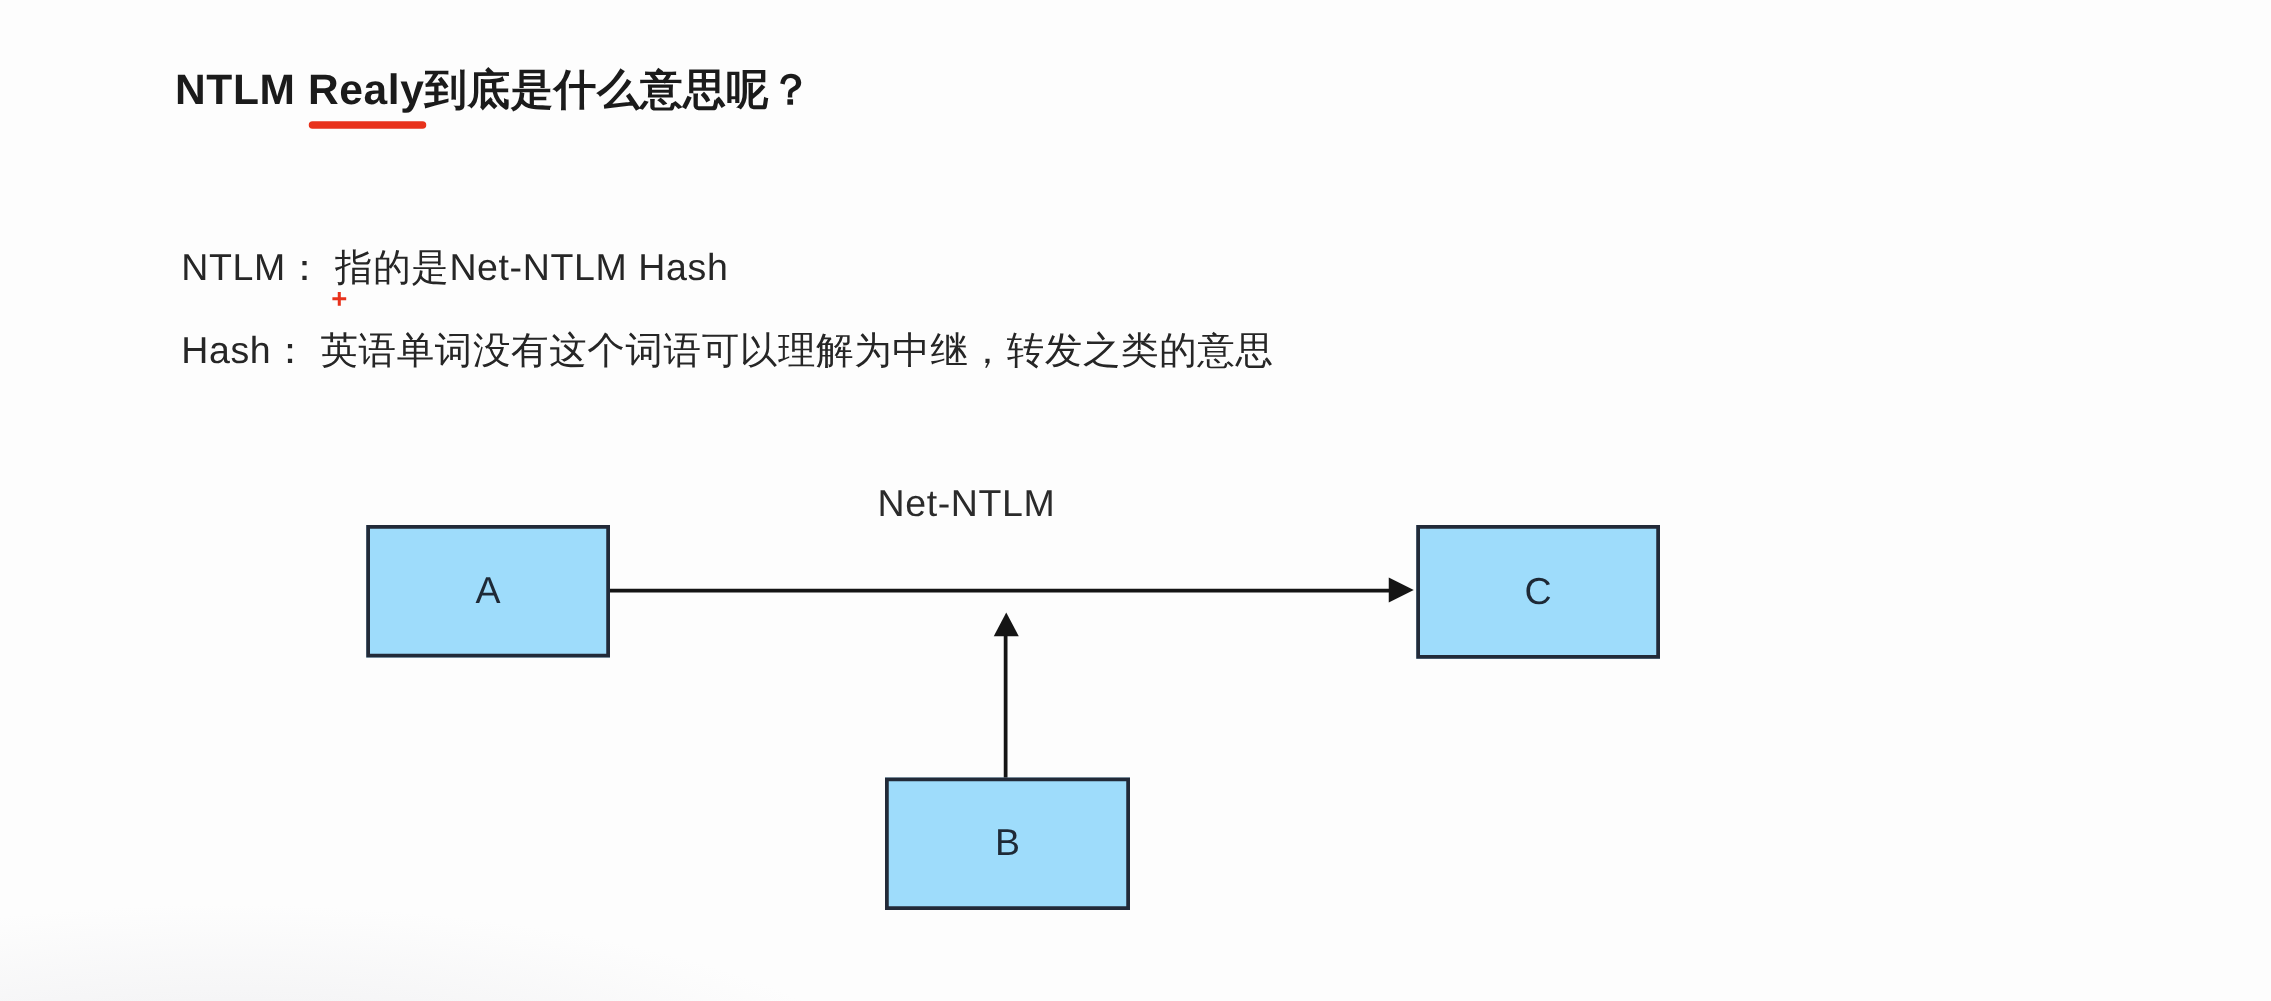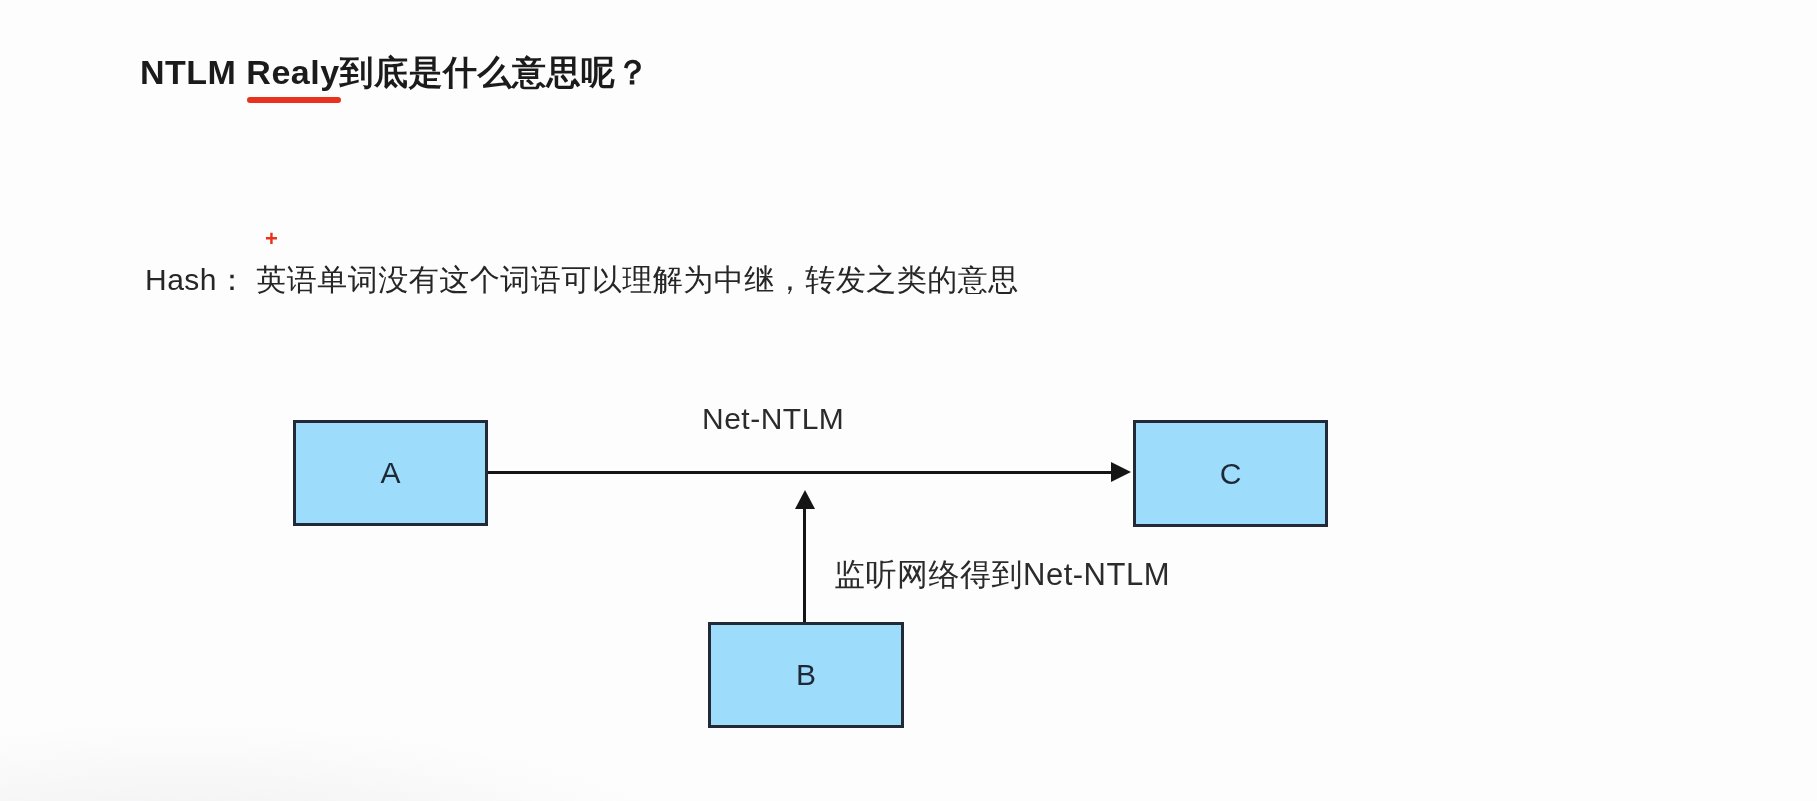--- a/index.html
+++ b/index.html
@@ -111,30 +111,31 @@
     border-right: 10px solid transparent;
     border-bottom: 19px solid #151515;
   }
 
   .edge-label {
     position: absolute;
     color: #2b2b2b;
     white-space: nowrap;
     letter-spacing: 0.5px;
   }
-  .edge-label-net-ntlm { left: 702px; top: 402px; font-size: 30px; }
+  .edge-label-net-ntlm { left: 702px; top: 387px; font-size: 30px; }
   .edge-label-listen   { left: 834px; top: 554px; font-size: 31px; }
 </style>
 </head>
 <body>
 
 <div class="slide">
 
   <h1 class="title"><span>NTLM </span><span class="hl">Realy</span><span>到底是什么意思呢？</span></h1>
 
+  <p class="note note-1">NTLM： 指的是Net-NTLM Hash</p>
 
   <span class="cursor-plus">+</span>
 
   <p class="note note-2">Hash： 英语单词没有这个词语可以理解为中继，转发之类的意思</p>
 
   <div class="diagram">
 
     <div class="node node-a">
       <span>A</span>
     </div>
@@ -148,16 +149,15 @@
     </div>
 
     <div class="h-line"></div>
     <div class="h-arrowhead"></div>
 
     <div class="v-line"></div>
     <div class="v-arrowhead"></div>
 
     <div class="edge-label edge-label-net-ntlm">Net-NTLM</div>
 
-    <div class="edge-label edge-label-listen">监听网络得到Net-NTLM</div>
 
   </div>
 </div>
 
 </body></html>

